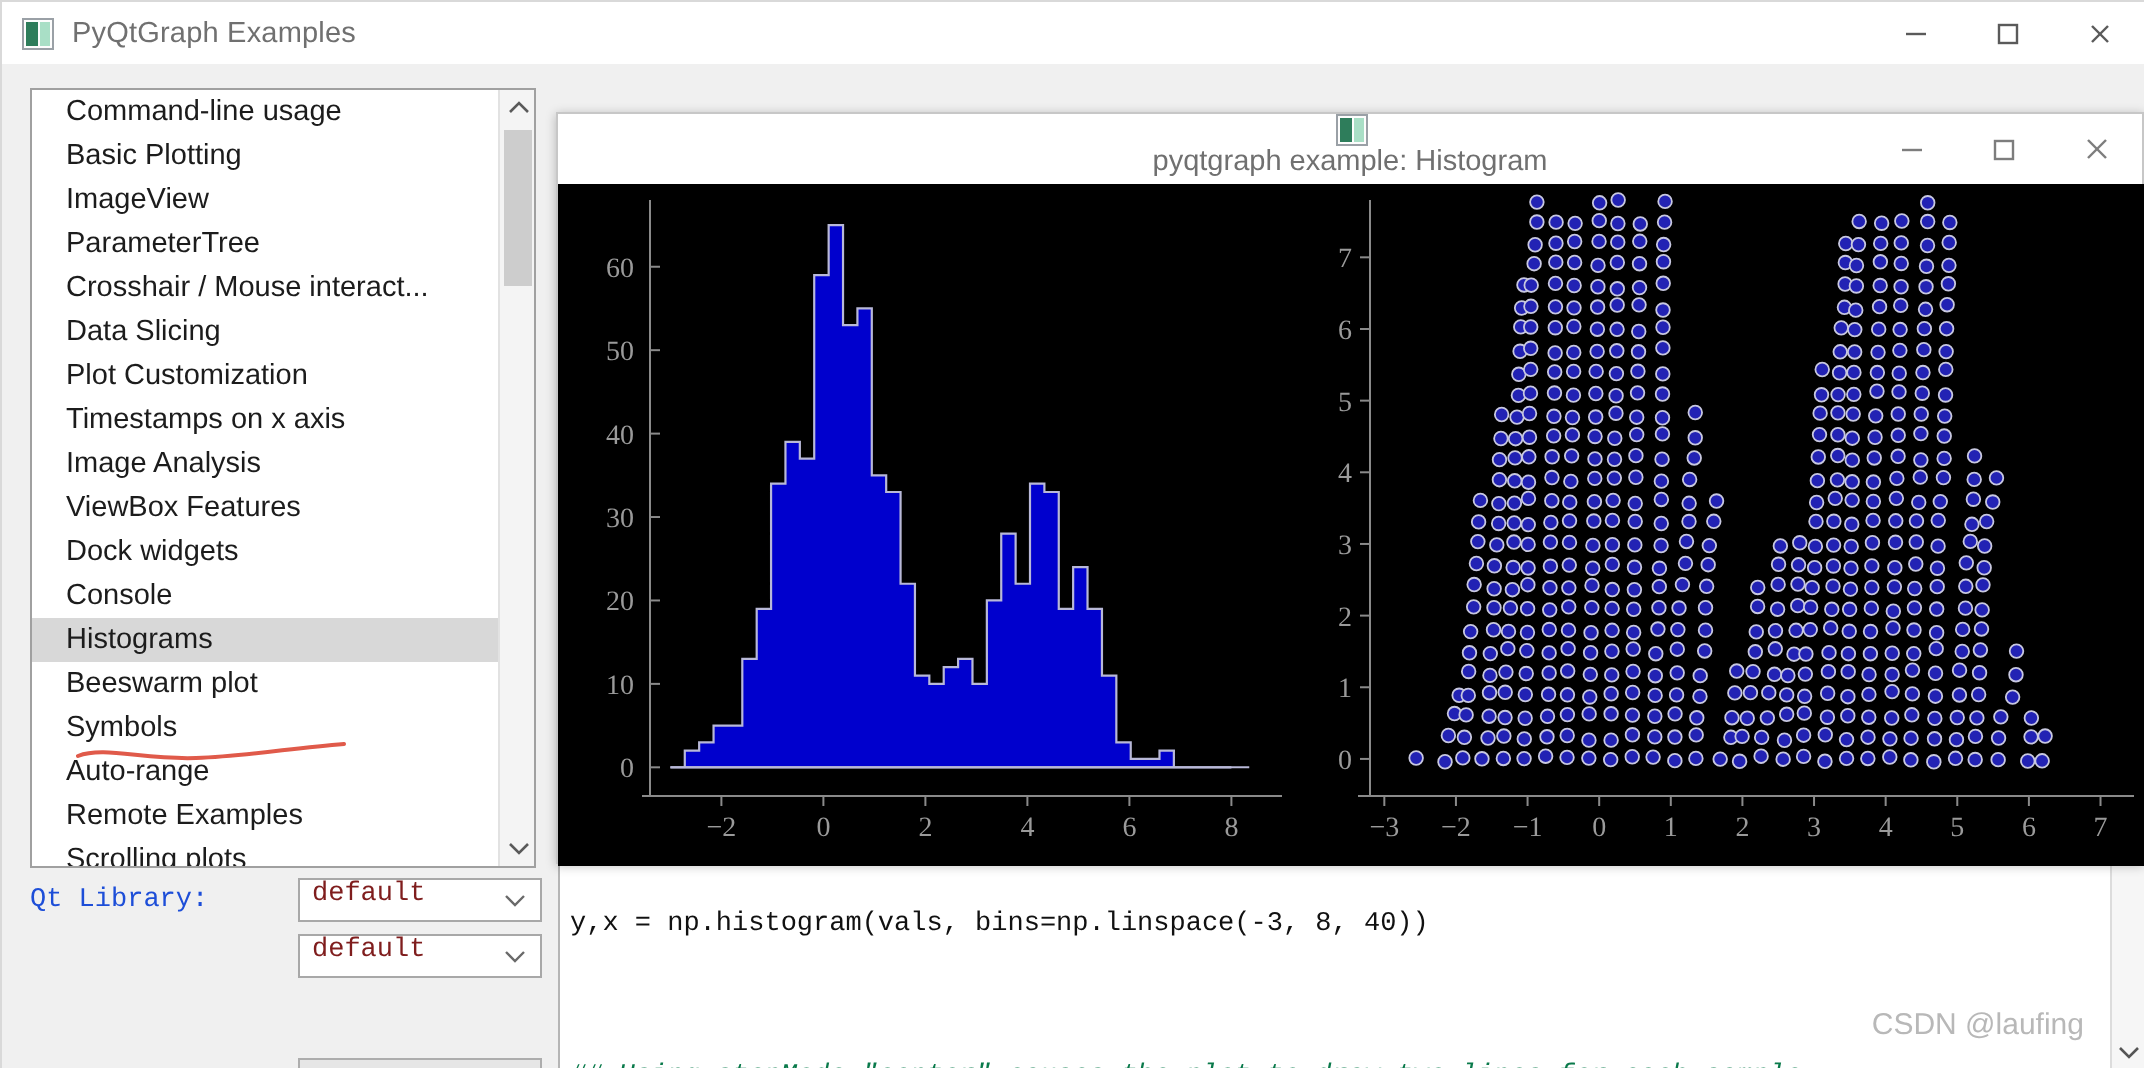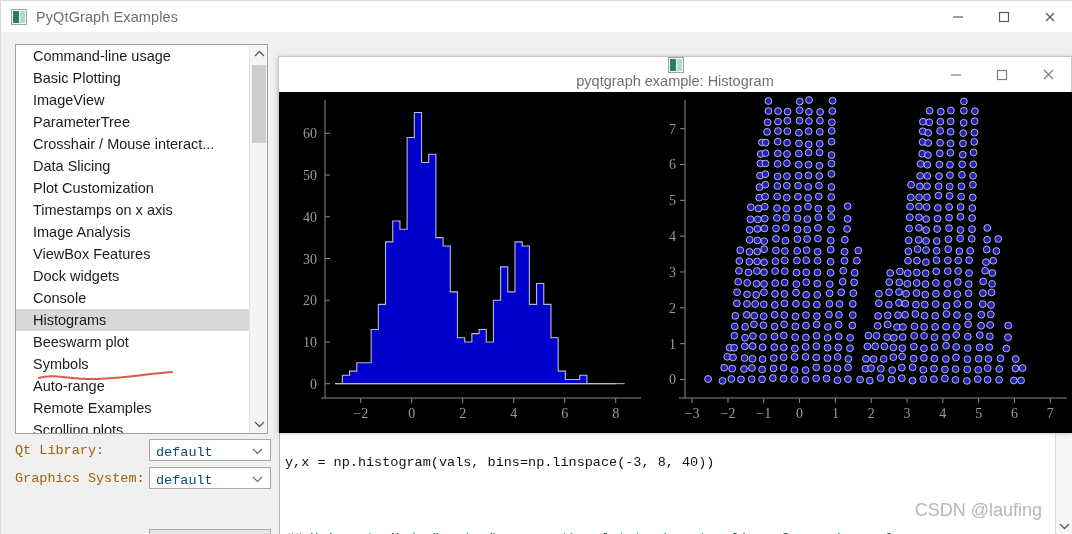--- a/index.html
+++ b/index.html
@@ -81,28 +81,28 @@
   
   .red-underline {
     position: absolute; left: 22px; top: 326px; width: 135px; height: 12px;
     pointer-events: none;
   }
 
   .form-row {
     position: absolute; display: flex; align-items: center; height: 22px;
   }
   .form-label {
-    font-family: "Liberation Mono", monospace; font-size: 13.5px; color: #a16207;
+    font-family: "Liberation Mono", monospace; font-size: 13.5px; color: #1d4ed8;
     white-space: nowrap;
   }
   .combo {
     position: absolute; height: 22px; width: 122px;
     background: #ffffff; border: 1px solid #a8a8a8;
-    display: flex; align-items: flex-end; padding-left: 6px;
-    font-family: "Liberation Mono", monospace; font-size: 13.5px; color: #0c4a6e;
+    display: flex; align-items: flex-start; padding-left: 6px;
+    font-family: "Liberation Mono", monospace; font-size: 13.5px; color: #7f1d1d;
   }
   .combo .chev { position: absolute; right: 7px; top: 4px; color: #5a5a5a; }
   .run-btn {
     position: absolute; left: 148px; top: 497px; width: 122px; height: 25px;
     background: #e6e6e6; border: 1px solid #adadad;
     display: flex; align-items: center; justify-content: center;
     font-family: "Liberation Mono", monospace; font-size: 13.5px; color: #111;
   }
   .path-clip {
     position: absolute; left: 278px; top: 31px; width: 794px; height: 27px;
@@ -123,21 +123,21 @@
   .code-scrollbar {
     position: absolute; right: 0; top: 0; width: 17px; height: 104px;
     background: #f6f6f6; border-left: 1px solid #dcdcdc;
   }
   .code-sb-down {
     position: absolute; left: 0; bottom: 2px; width: 17px; height: 16px;
     display: flex; align-items: center; justify-content: center; color: #555;
   }
   .watermark {
     position: absolute; right: 30px; bottom: 13px;
-    font-family: "Liberation Sans", sans-serif; font-size: 18px;
+    font-family: "Liberation Sans", sans-serif; font-size: 15px;
     color: #b8b8b8; white-space: nowrap;
   }
 
   
   .child-window {
     position: absolute; left: 278px; top: 56px; width: 794px; height: 376px;
     background: #000000; border: 1px solid #c7c7c7;
     box-shadow: 0 1px 5px rgba(0,0,0,0.25);
   }
   .child-titlebar {
@@ -246,23 +246,20 @@
       </div>
       <div class="combo" style="left:148px; top:407px;">
         <span>default</span>
         <span class="chev">
           <svg width="11" height="8" viewBox="0 0 11 8">
               <polyline points="1,2 5.5,6.5 10,2" fill="none" stroke="#6a6a6a" stroke-width="1.2"></polyline>
             </svg>
         </span>
       </div>
 
-      <div class="form-row" style="left:14px; top:435px;">
-        <span class="form-label">Graphics System:</span>
-      </div>
       <div class="combo" style="left:148px; top:435px;">
         <span>default</span>
         <span class="chev">
           <svg width="11" height="8" viewBox="0 0 11 8">
               <polyline points="1,2 5.5,6.5 10,2" fill="none" stroke="#6a6a6a" stroke-width="1.2"></polyline>
             </svg>
         </span>
       </div>
 
       <div class="run-btn">Run Example</div>

